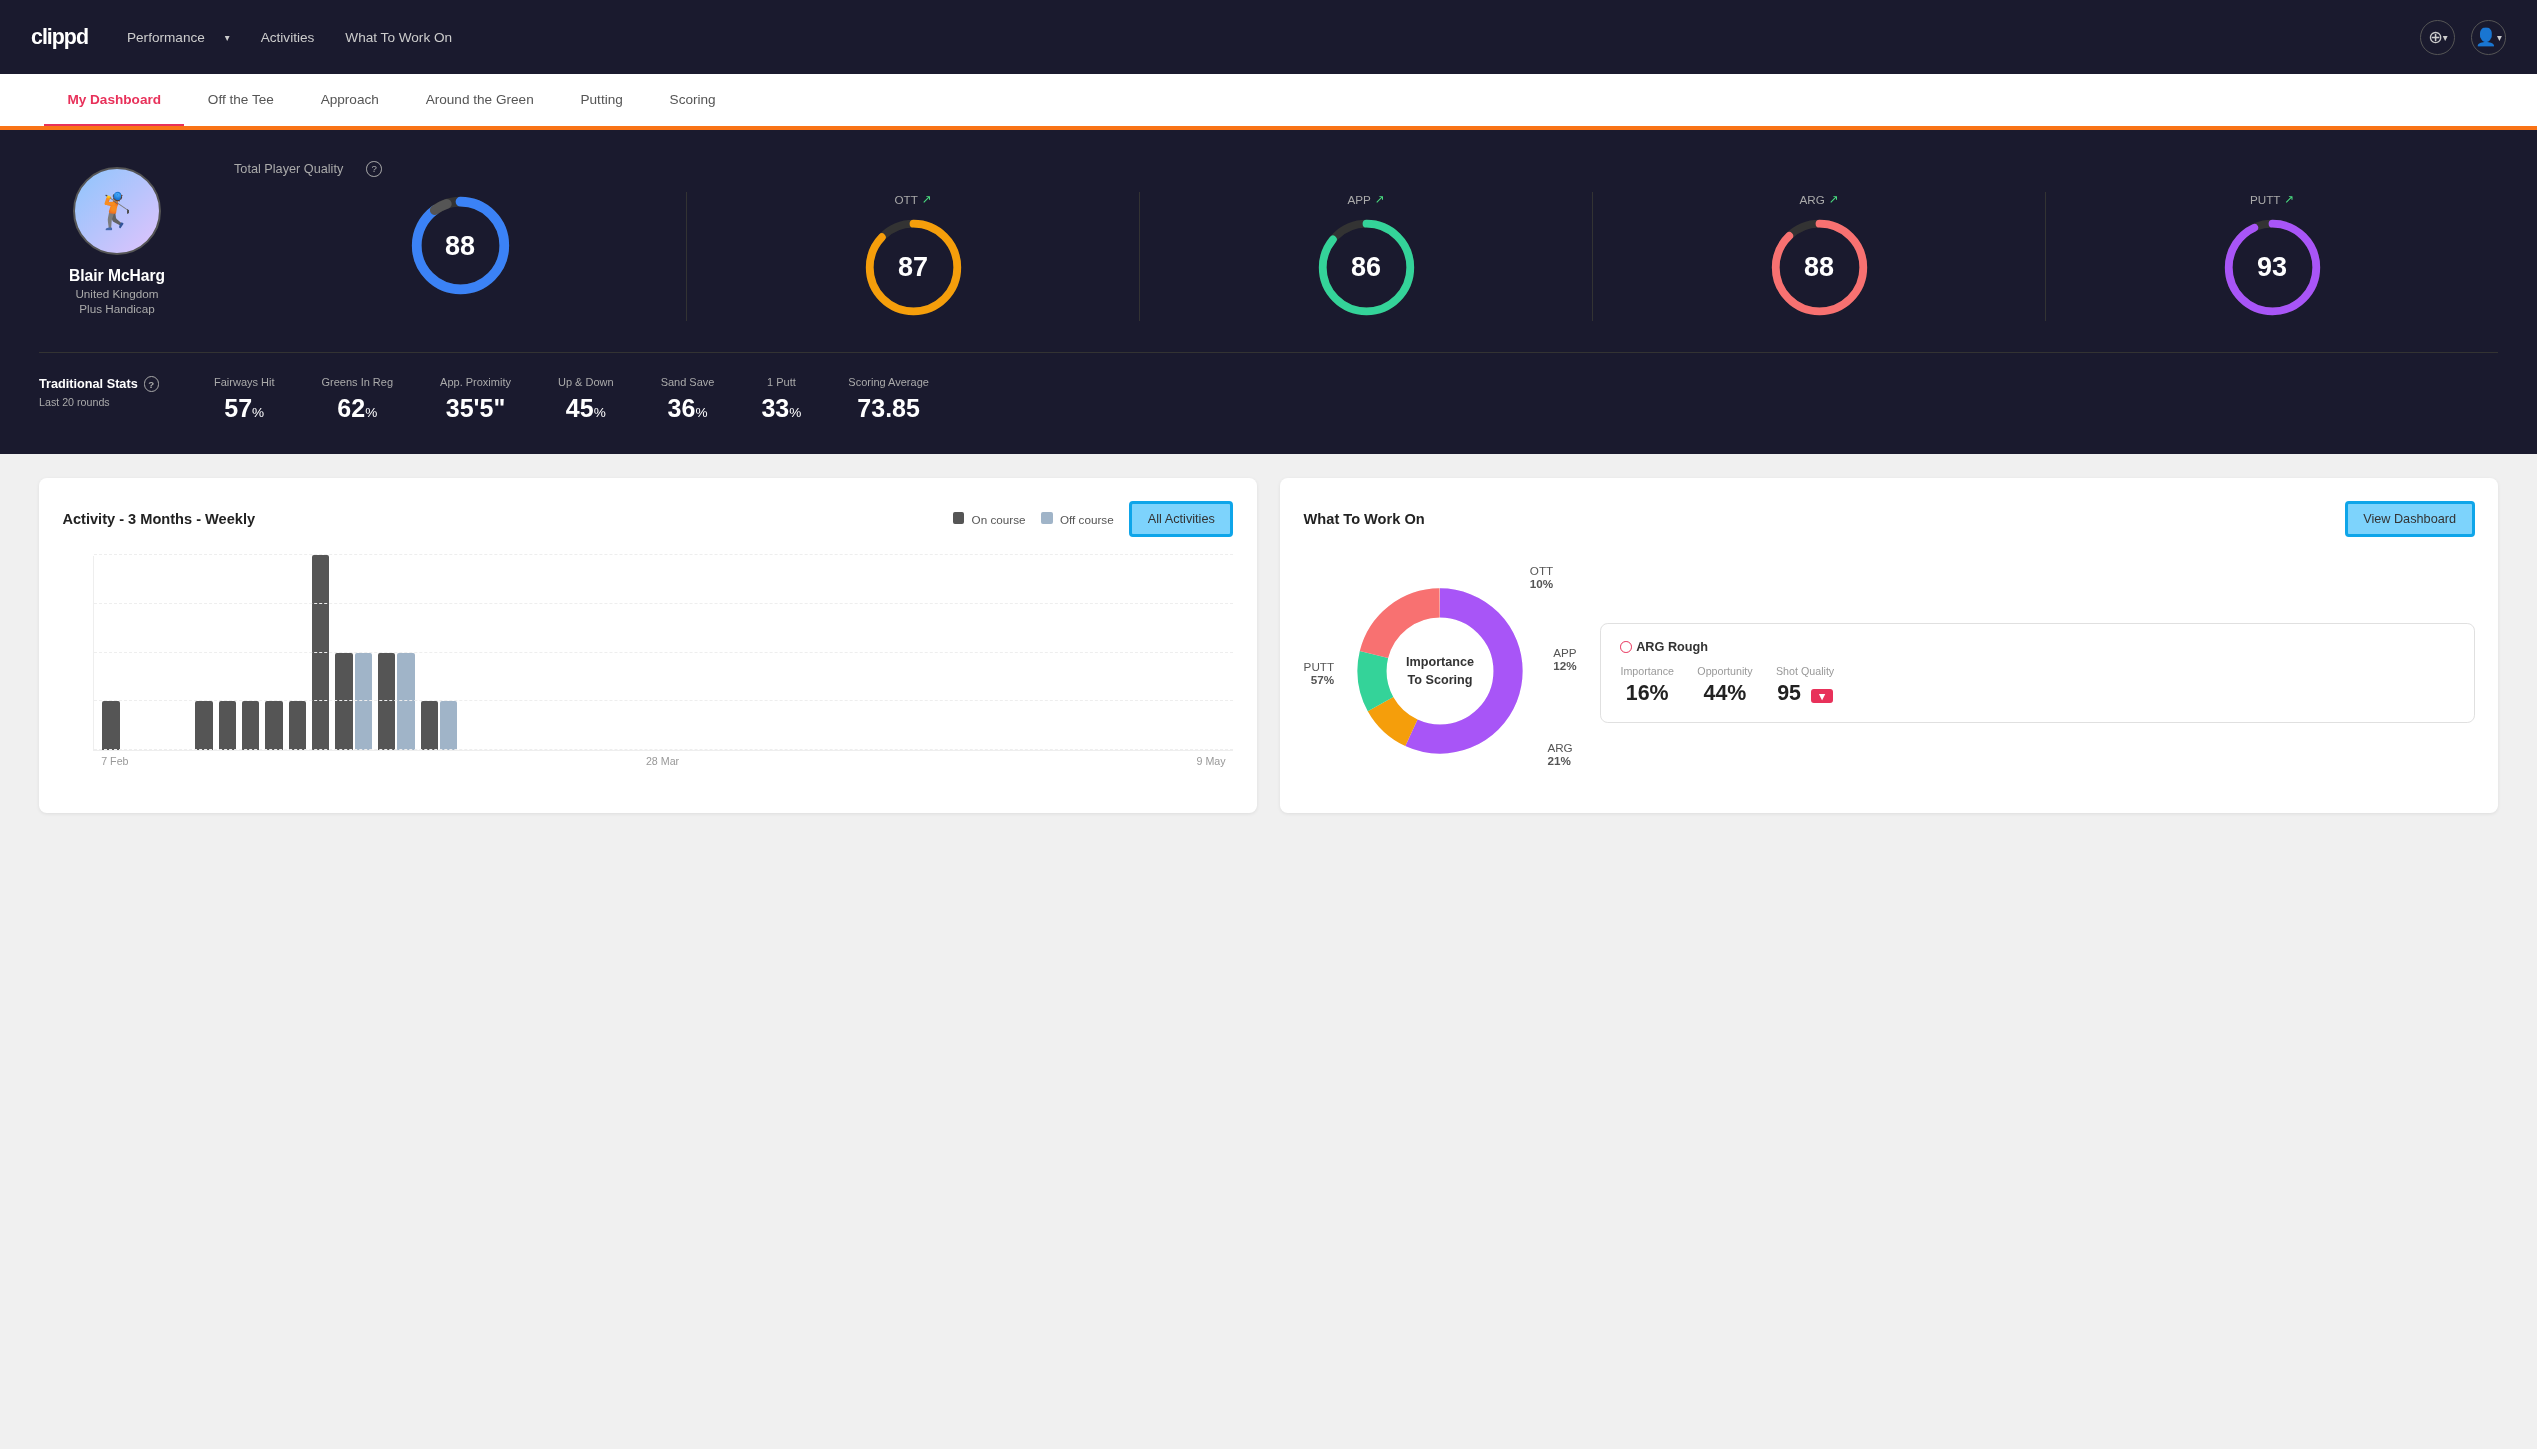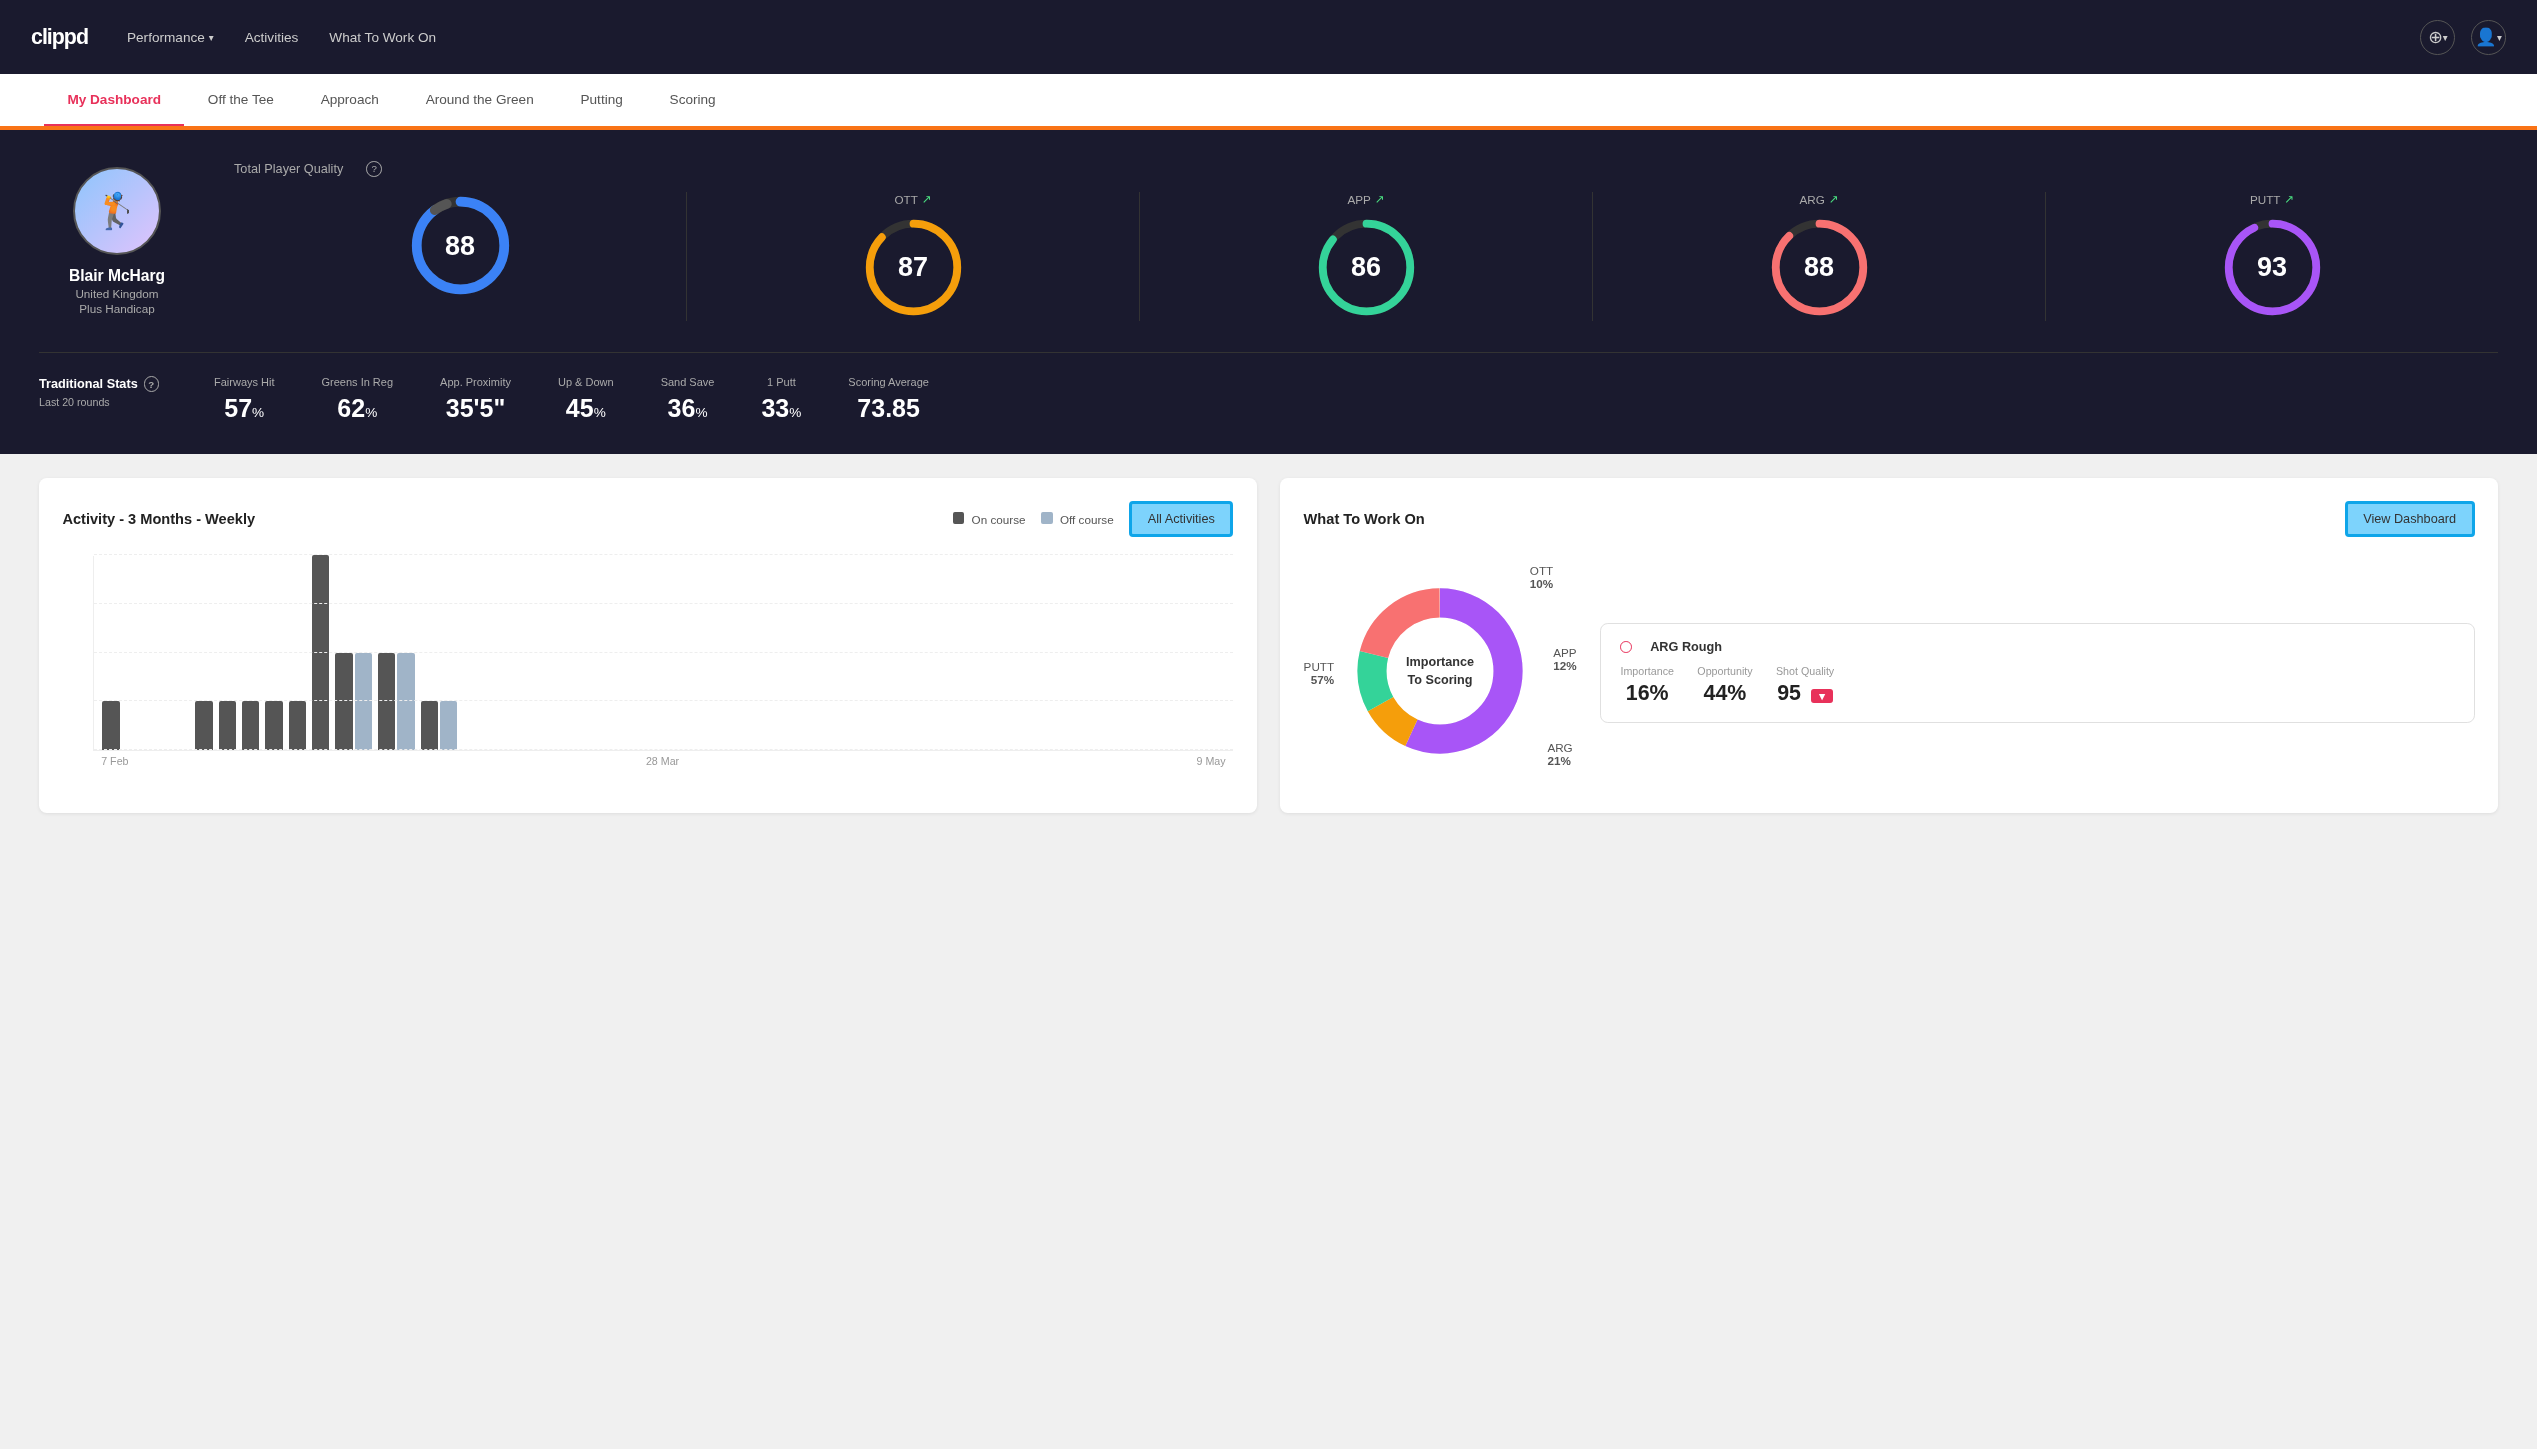--- a/index.html
+++ b/index.html
@@ -25,21 +25,21 @@
       display: flex;
       gap: 31px;
       flex: 1;
     }
     .nav-link {
       color: #ccc;
       font-size: 13.6px;
       cursor: pointer;
       display: flex;
       align-items: center;
-      gap: 4px;
+      gap: 20px;
     }
     .nav-right {
       display: flex;
       align-items: center;
       gap: 15.6px;
     }
     .nav-icon-btn {
       width: 35px; height: 35px;
       border-radius: 50%;
       border: 1.9px solid #555;
@@ -307,21 +307,21 @@
       border-radius: 7.8px;
       padding: 15.6px 19.5px;
     }
     .info-card-title {
       font-size: 12.7px;
       font-weight: 600;
       color: #333;
       margin-bottom: 11.7px;
       display: flex;
       align-items: center;
-      gap: 18px;
+      gap: 4px;
     }
     .circle-indicator {
       width: 11.7px; height: 11.7px;
       border-radius: 50%;
       border: 1.9px solid #e8315a;
       display: inline-block;
     }
     .info-card-stats {
       display: flex;
       gap: 23.4px;

